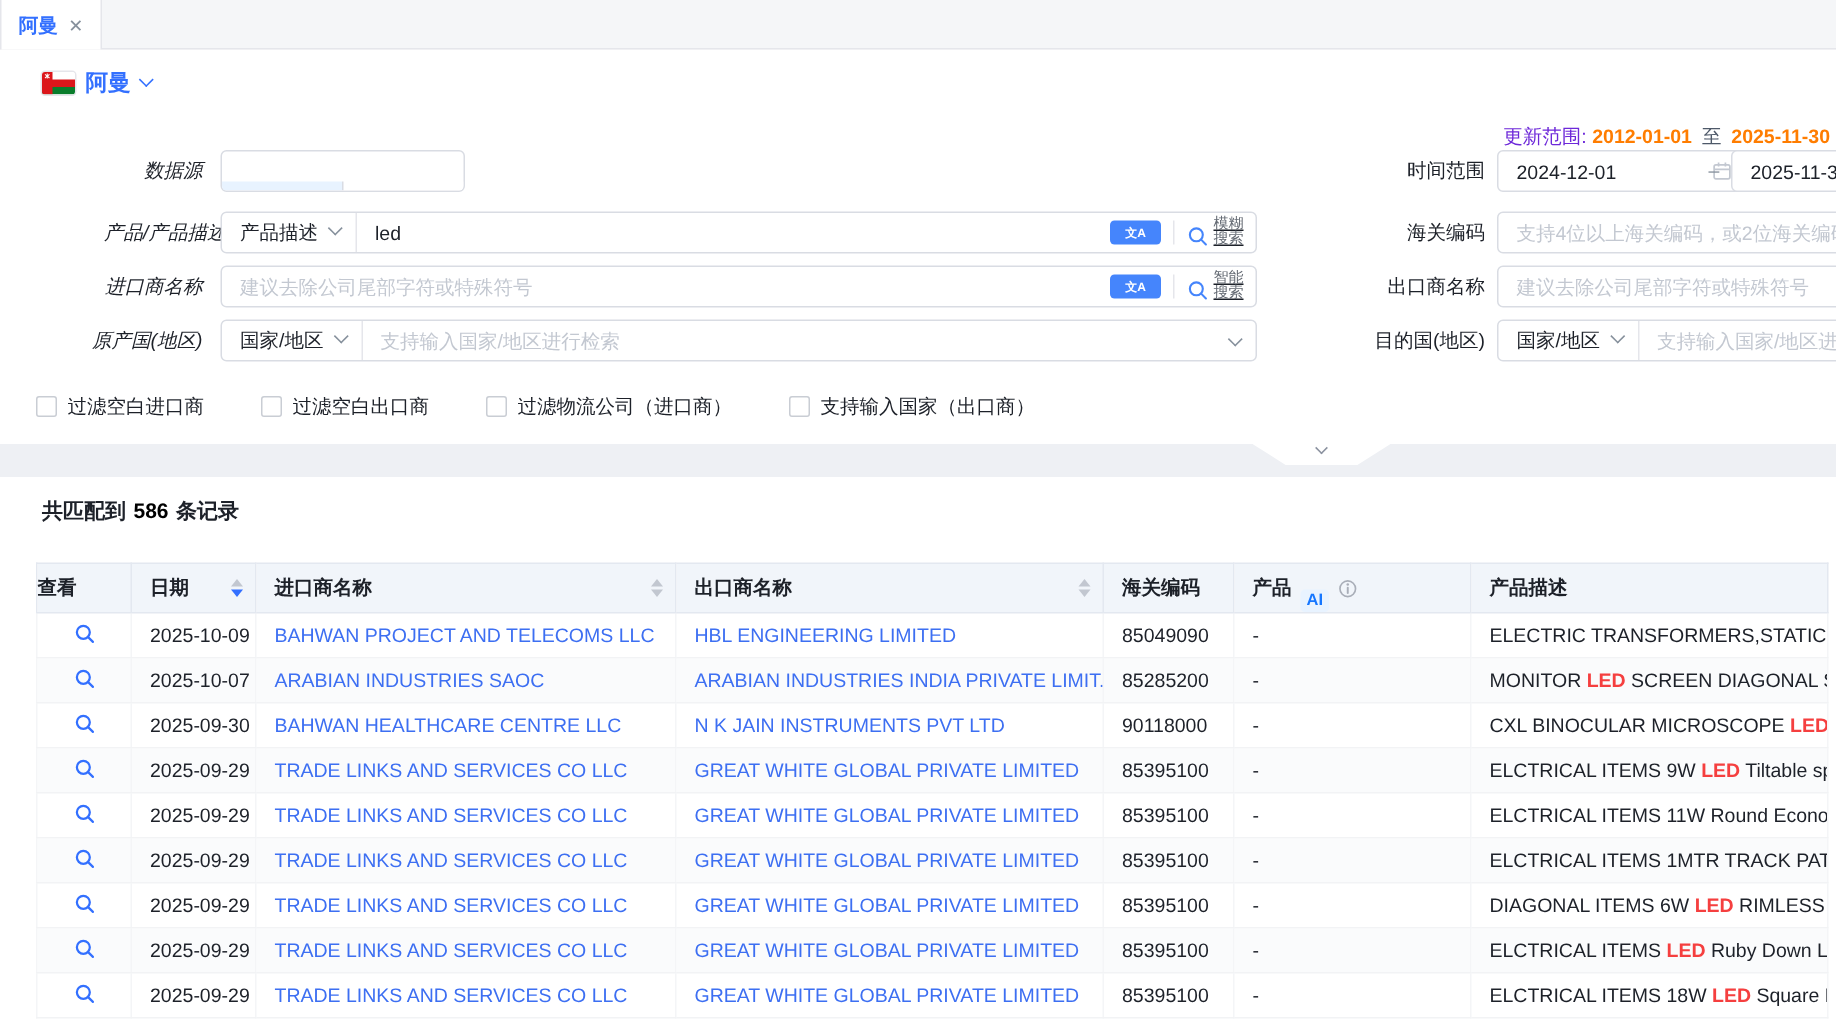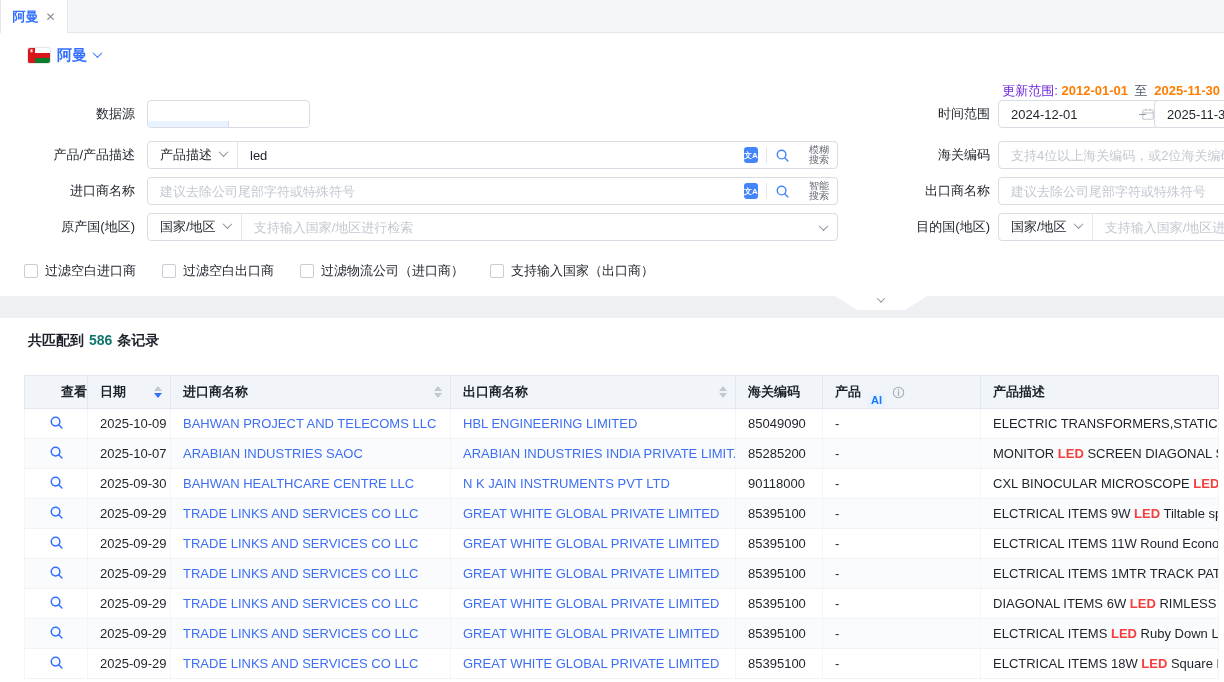--- a/index.html
+++ b/index.html
@@ -13,65 +13,65 @@
   .tab-close { color:#86909c; font-size:12px; cursor:pointer; }
 
   
   .country-bar { position:absolute; left:28px; top:46px; display:flex; align-items:center; gap:7px; }
   .flag { width:22px; height:15px; border-radius:2px; overflow:hidden; box-shadow:0 0 0 1px #e5e6eb; }
   .country-name { color:#3370ff; font-weight:700; font-size:15px; }
   .chev { display:inline-block; width:7px; height:7px; border-right:1.6px solid #3370ff; border-bottom:1.6px solid #3370ff; transform:rotate(45deg) translate(-1px,-1px); margin-top:-3px; }
   .chev.gray { border-color:#86909c; }
 
   
-  .f-label { position:absolute; width:135px; text-align:right; line-height:28px; color:#1d2129; }
+  .f-label { position:absolute; width:135px; text-align:right; line-height:28px; color:#1d2129;font-style:italic; }
   .f-label-r { position:absolute; width:120px; text-align:right; line-height:28px; color:#1d2129; }
 
   .update-range { position:absolute; top:82px; right:4px; font-size:13px; white-space:nowrap; }
   .ur-label { color:#6d28d9; }
   .ur-date { color:#ff7d00; font-weight:700; }
   .ur-sep { color:#4e5969; margin:0 3px; }
 
   .seg-group { position:absolute; left:147px; top:100px; height:28px; display:flex; border:1px solid #d9dce3; border-radius:4px; overflow:hidden; background:#fff; }
   .seg { padding:0 14px; line-height:26px; cursor:pointer; background:#fff; color:#1d2129;margin-top:20px; }
   .seg.active { background:#e8f3ff; color:#3370ff; }
   .seg + .seg { border-left:1px solid #d9dce3;text-align:center; }
 
   .ctrl { position:absolute; height:28px; border:1px solid #d9dce3; border-radius:4px; background:#fff; display:flex; align-items:center; }
   .ctrl .select-seg { display:flex; align-items:center; gap:8px; padding:0 10px 0 12px; height:26px; border-right:1px solid #e5e6eb; cursor:pointer; white-space:nowrap; }
   .ctrl input { flex:1; min-width:0; border:none; outline:none; height:24px; padding:0 8px 0 12px; font-size:13px; font-family:inherit; color:#1d2129; background:transparent; }
   .ctrl input::placeholder { color:#c3c8d1; }
-  .trans-icon { flex:none; width:14px; height:16px; background:#4585fc; color:#fff; border-radius:3px; font-size:8px; font-weight:700; display:flex; align-items:center; justify-content:center; letter-spacing:0; cursor:pointer; }
+  .trans-icon { flex:none; width:34px; height:16px; background:#4585fc; color:#fff; border-radius:3px; font-size:8px; font-weight:700; display:flex; align-items:center; justify-content:center; letter-spacing:0; cursor:pointer; }
   .vdiv { flex:none; width:1px; height:16px; background:#e5e6eb; margin:0 8px; }
-  .search-act { flex:none; display:flex; align-items:center; gap:19px; padding-right:8px; cursor:pointer; }
+  .search-act { flex:none; display:flex; align-items:flex-end; gap:3px; padding-right:8px; cursor:pointer;text-decoration:underline; }
   .search-act .mag { color:#4585fc; display:flex; }
   .search-two-line { font-size:10px; line-height:10px; color:#646a73; }
   .tail-chev { flex:none; margin:0 10px 0 4px; }
   .cal-icon { flex:none; margin-right:9px; display:flex; }
   .date-sep { position:absolute; top:100px; left:1139px; line-height:28px; color:#86909c; }
 
   .checks { position:absolute; left:24px; top:262px; display:flex; align-items:center; }
   .check-item { display:flex; align-items:center; gap:7px; cursor:pointer; }
   .cbox { width:14px; height:14px; border:1px solid #c9cdd4; border-radius:2px; background:#fff; }
   .check-item .cl { color:#1d2129; }
 
   .gray-gap { position:absolute; left:0; top:296px; width:1224px; height:22px; background:#eef0f4; }
   .collapse-tab { position:absolute; left:835px; top:0; width:92px; height:14px; background:#fff; clip-path:polygon(0 0,100% 0,76% 100%,24% 100%); display:flex; align-items:flex-start; justify-content:center; cursor:pointer; }
   .collapse-tab .chev { border-color:#8a919f; width:6px; height:6px; margin-top:1px; }
 
   
   .results-panel { position:absolute; left:0; top:318px; width:1224px; height:364px; background:#fff; }
   .summary { position:absolute; left:28px; top:14px; font-weight:700; font-size:14px; }
-  .summary .cnt { color:#0f766e; margin:16px 5px; }
+  .summary .cnt { color:#000000; margin:16px 5px; }
 
   .tablewrap { position:absolute; left:24px; top:57px; width:1194px; }
   table { border-collapse:collapse; table-layout:fixed; width:1194px; }
   th,td { overflow:hidden; white-space:nowrap; text-align:left; font-size:13px; }
   thead th { background:#f1f5fa; height:33px; font-weight:700; color:#1d2129; border:1px solid #e3e8f0; border-left:none; padding:0 8px 0 12px; }
-  thead th:first-child { border-left:1px solid #e3e8f0; text-align:right; padding:0; }
+  thead th:first-child { border-left:1px solid #e3e8f0; text-align:left; padding:0; }
   .th-inner { display:flex; align-items:center; gap:6px; }
   .th-inner.spread { justify-content:space-between; }
   tbody td { height:30px; border-bottom:1px solid #f2f3f5; border-right:1px solid #f4f5f7; padding:0 8px 0 12px; color:#1d2129; }
   tbody td:first-child { text-align:center; padding:0; border-left:1px solid #f4f5f7; }
   tbody tr:nth-child(even) td { background:#fafbfc; }
   .cell-link { color:#3d6ff2; text-decoration:none; cursor:pointer; }
   .view-btn { color:#3370ff; cursor:pointer; display:inline-flex; }
   .hl { color:#f53f3f; font-weight:700; }
 
   .sorter { display:inline-flex; flex-direction:column; align-items:center; cursor:pointer; }
@@ -134,21 +134,21 @@
         <line x1="5.4" y1="1.6" x2="5.4" y2="4.6" stroke="#c3c8d1" stroke-width="1.3"></line>
         <line x1="10.6" y1="1.6" x2="10.6" y2="4.6" stroke="#c3c8d1" stroke-width="1.3"></line>
       </svg>
   </span>
 </div>
 <div class="date-sep">–</div>
 <div class="ctrl" style="left:1154px;top:100px;width:140px">
   <input readonly="" value="2025-11-30" style="">
 </div>
 
-<div class="f-label" style="left:0;top:141px">产品/产品描述</div>
+<div class="f-label" style="left:16px;top:141px">产品/产品描述</div>
 <div class="ctrl" style="left:147px;top:141px;width:691px">
   <span class="select-seg">
     <span>产品描述</span>
     <span class="chev gray"></span>
   </span>
   <input value="led" style="">
   <span class="trans-icon">文A</span>
   <span class="vdiv"></span>
   <span class="search-act">
     <span class="mag">
@@ -199,21 +199,21 @@
 
 <div class="f-label-r" style="left:870px;top:213px">目的国(地区)</div>
 <div class="ctrl" style="left:998px;top:213px;width:290px">
   <span class="select-seg">
     <span>国家/地区</span>
     <span class="chev gray"></span>
   </span>
   <input placeholder="支持输入国家/地区进行检索" style="">
 </div>
 
-<div class="checks" style="gap:26px">
+<div class="checks" style="gap:38px">
   <label class="check-item">
     <span class="cbox"></span>
     <span class="cl">过滤空白进口商</span>
   </label>
   <label class="check-item">
     <span class="cbox"></span>
     <span class="cl">过滤空白出口商</span>
   </label>
   <label class="check-item">
     <span class="cbox"></span>

